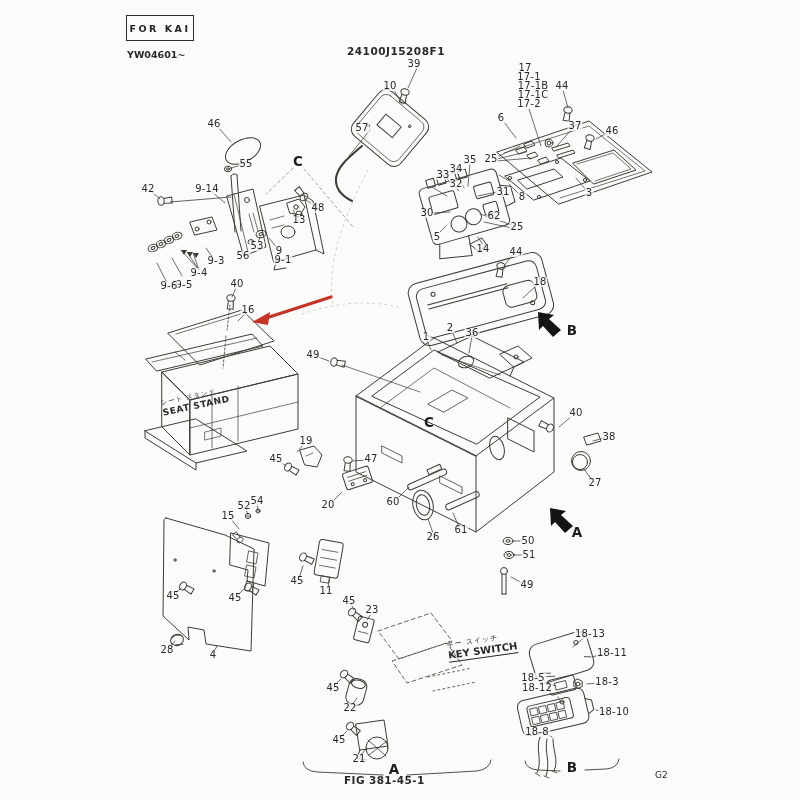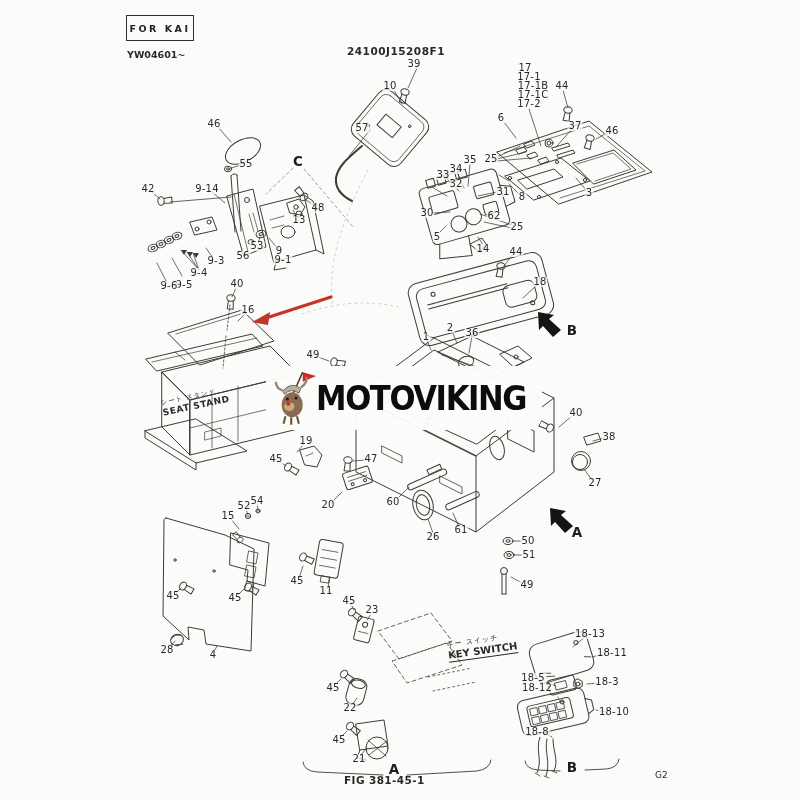--- a/index.html
+++ b/index.html
@@ -524,30 +524,14 @@
       <div class="callout letter" style="left: 572px; top: 768px;">B</div>
       <div class="callout" style="left: 590px; top: 634px;">18-13</div>
       <div class="callout" style="left: 612px; top: 653px;">18-11</div>
       <div class="callout" style="left: 533px; top: 678px;">18-5</div>
       <div class="callout" style="left: 537px; top: 688px;">18-12</div>
       <div class="callout" style="left: 607px; top: 682px;">18-3</div>
       <div class="callout" style="left: 614px; top: 712px;">18-10</div>
       <div class="callout" style="left: 537px; top: 732px;">18-8</div>
     </div>
 
-  <div class="watermark">
-    <svg class="wm-logo" width="44" height="58" viewBox="0 0 46 60">
-      <path d="M30,3 L44,7 L30,13 Z" fill="#cc2a22"></path>
-      <path d="M30,3 L18,30" stroke="#4a3a2a" stroke-width="1.6" fill="none"></path>
-      <path d="M9,23 q9,-11 19,-3 l-2,5 q-8,-6 -15,1 z" fill="#b6afa2" stroke="#6b6558" stroke-width="1"></path>
-      <path d="M9,22 q-7,-2 -7,-9" stroke="#8d877a" stroke-width="2.4" fill="none"></path>
-      <path d="M28,19 q7,-4 6,-11" stroke="#8d877a" stroke-width="2.4" fill="none"></path>
-      <ellipse cx="19" cy="37" rx="11" ry="13" fill="#8a6b4f"></ellipse>
-      <ellipse cx="16" cy="39" rx="5.5" ry="4.5" fill="#c9a87c"></ellipse>
-      <circle cx="14" cy="31" r="1.6" fill="#1c1c1c"></circle>
-      <circle cx="23" cy="30" r="1.6" fill="#1c1c1c"></circle>
-      <circle cx="15" cy="36" r="2.2" fill="#cc2a22"></circle>
-      <path d="M12,49 l-2,8 M18,50 l0,8 M24,49 l2,8" stroke="#6e5439" stroke-width="2.2" fill="none"></path>
-    </svg>
-    <span class="wm-text">MOTOVIKING</span>
-  </div>
 
 </div>
 
 </body></html>

